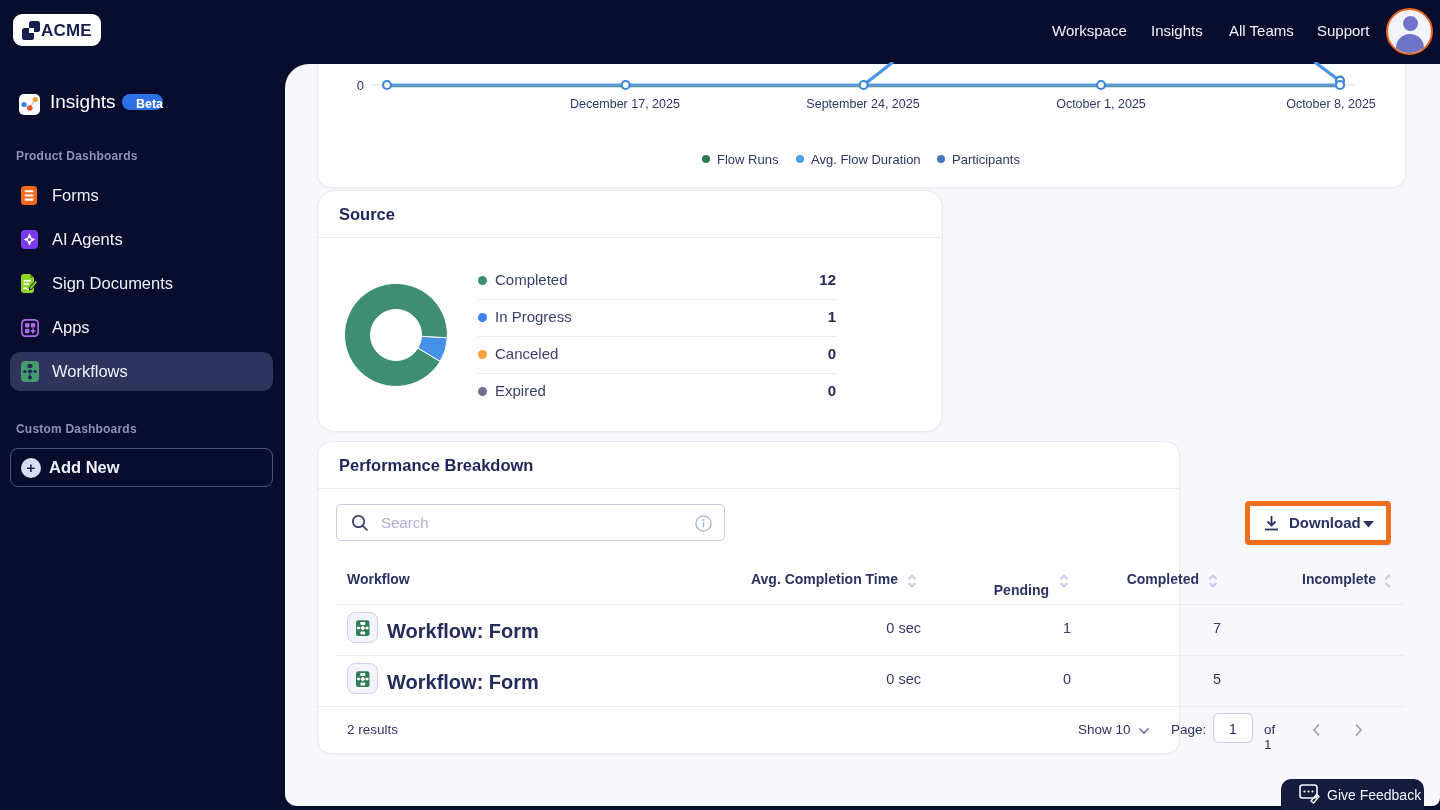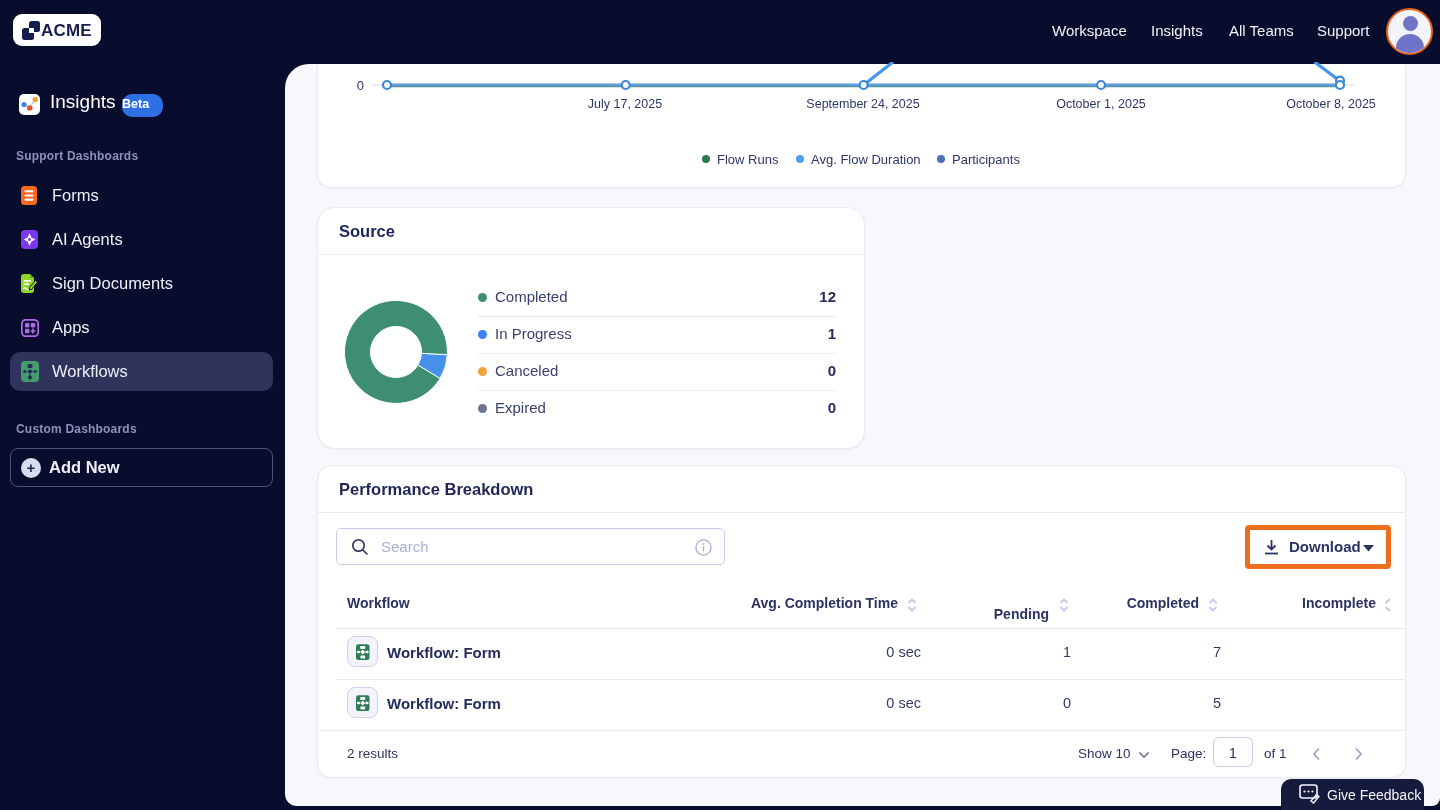--- a/index.html
+++ b/index.html
@@ -31,39 +31,39 @@
   .card { position:absolute; background:#fff; border:1px solid #e7e9f4; border-radius:14px; box-shadow:0 1px 2px rgba(40,50,90,.04); }
   .chead { position:absolute; left:0; top:0; right:0; height:47px; border-bottom:1px solid #e9ebf5; font-size:16.5px; font-weight:bold; color:#1e2658; line-height:47px; padding-left:21px; }
 
   
   #chartcard { left:32px; top:0px; width:1089px; height:124px; border-radius:0 0 14px 14px; border-top:none; }
   .datelbl { position:absolute; top:33px; width:160px; text-align:center; font-size:12.5px; color:#2e3768; }
   .leg { position:absolute; top:88px; font-size:13px; color:#2e3768; }
   .dot { display:inline-block; width:8px; height:8px; border-radius:50%; margin-right:7px; position:relative; top:-1px; }
 
   
-  #srccard { left:32px; top:143px; width:548px; height:242px;border-radius:18px; }
+  #srccard { left:32px; top:126px; width:626px; height:242px;border-radius:18px; }
   #partcard { left:597px; top:142px; width:524px; height:242px; }
   .lrow { position:absolute; height:37px; font-size:15px; color:#39426e; }
   .lrow .d { position:absolute; left:0px; top:14px; width:9px; height:9px; border-radius:50%; }
   .lrow .t { position:absolute; left:17px; top:9px; }
   .lrow .v { position:absolute; right:0; top:9px; font-weight:bold; color:#242c5c; }
   .lsep { position:absolute; height:1px; background:#e9ebf5; }
 
   
-  #perfcard { left:32px; top:401px; width:1089px; height:313px; }
+  #perfcard { left:32px; top:377px; width:863px; height:313px; }
   #searchbox { position:absolute; left:18px; top:62px; width:389px; height:37px; border:1px solid #c6cbe8; border-radius:5px; background:#fff; }
   #searchbox .ph { position:absolute; left:44px; top:9px; color:#a9b0d5; font-size:15px; }
   #dlwrap { position:absolute; left:927px; top:59px; width:146px; height:44px; border:5px solid #ed6f1e; border-radius:4px; background:#fff; }
   #dlwrap .txt { position:absolute; left:39px; top:8px; font-size:15px; font-weight:bold; color:#2b3362; }
   .th { position:absolute; top:129px; font-size:14px; font-weight:bold; color:#2b3362; white-space:nowrap; }
   .sorticon { position:absolute; top:131px; }
   .rowline { position:absolute; left:18px; width:1069px; height:1px; background:#e9ebf5; }
   .wficon { position:absolute; left:29px; width:31px; height:31px; border:1px solid #ccd2ec; border-radius:8px; background:#f3f4fb; }
-  .rowlbl { position:absolute; left:69px; font-size:15px; font-weight:bold; color:#242c5c; }
+  .rowlbl { position:absolute; left:69px; font-size:20px; font-weight:bold; color:#242c5c; }
   .cell { position:absolute; font-size:14.5px; color:#323b68; text-align:right; }
   .foot { position:absolute; font-size:13.5px; color:#2b3362; }
   #pageinput { position:absolute; left:895px; top:271px; width:40px; height:30px; border:1px solid #c6cbe8; border-radius:6px; text-align:center; line-height:30px; font-size:14px; color:#242c5c; background:#fff; }
 
   #feedback { left:1281px; top:779px; width:143px; height:31px; background:#161a3c; border-radius:10px 10px 0 0; }
   #feedback .txt { position:absolute; left:46px; top:8px; color:#f4f5fa; font-size:14px; white-space:nowrap; }
 </style>
 </head>
 <body>
 
@@ -88,23 +88,23 @@
 
 <div id="sidebar" class="abs" style="left:0;top:62px;width:285px;height:748px;">
   <svg class="abs" style="left:19px;top:32px;" width="21" height="21" viewBox="0 0 21 21">
     <rect width="21" height="21" rx="5" fill="#fff"></rect>
     <path d="M5 10.5 L10.5 14 L16 5.5" stroke="#c9cfdd" stroke-width="1.6" fill="none"></path>
     <circle cx="5" cy="10.5" r="2.6" fill="#3b82f6"></circle>
     <circle cx="10.8" cy="14" r="2.8" fill="#e2552f"></circle>
     <circle cx="16.2" cy="5.5" r="2.6" fill="#f0a028"></circle>
   </svg>
   <div class="abs" style="left:50px;top:29px;color:#fff;font-size:19px;font-weight:500;">Insights</div>
-  <div class="abs" style="left:122px;top:32px;width:41px;height:23px;background:#2f6fe4;border-radius:10px;color:#fff;font-size:12.5px;font-weight:bold;text-align:left;line-height:20px;">Beta</div>
-
-  <div class="sect abs" style="left:16px;top:87px;">Support Dashboards</div>
+  <div class="abs" style="left:122px;top:32px;width:41px;height:16px;background:#2f6fe4;border-radius:10px;color:#fff;font-size:12.5px;font-weight:bold;text-align:right;line-height:20px;">Beta</div>
+
+  <div class="sect abs" style="left:16px;top:87px;">Product Dashboards</div>
 
   <div class="mitem abs" style="top:121px;">
     <svg width="16" height="19" viewBox="0 0 16 19" style="position:absolute;left:3px;top:3px;">
       <rect width="16" height="19" rx="3.5" fill="#f9681d"></rect>
       <rect x="3.5" y="4.2" width="9" height="2.1" rx="1" fill="#fff"></rect>
       <rect x="3.5" y="8.4" width="9" height="2.1" rx="1" fill="#fff"></rect>
       <rect x="3.5" y="12.6" width="9" height="2.1" rx="1" fill="#fff"></rect>
     </svg>
     <span class="lbl">Forms</span>
   </div>
@@ -173,21 +173,21 @@
       <path d="M545.6 23 L575 0" stroke="#4596ea" stroke-width="3.2" fill="none"></path>
       <path d="M996.6 0 L1022 19" stroke="#4596ea" stroke-width="3.2" fill="none"></path>
       <circle cx="69" cy="23" r="4" fill="#fff" stroke="#3b87d8" stroke-width="2.2"></circle>
       <circle cx="307.7" cy="23" r="4" fill="#fff" stroke="#3b87d8" stroke-width="2.2"></circle>
       <circle cx="545.6" cy="23" r="4" fill="#fff" stroke="#3b87d8" stroke-width="2.2"></circle>
       <circle cx="783" cy="23" r="4" fill="#fff" stroke="#3b87d8" stroke-width="2.2"></circle>
       <circle cx="1022" cy="18.7" r="4" fill="#fff" stroke="#3b87d8" stroke-width="2.2"></circle>
       <circle cx="1022" cy="23" r="4" fill="#fff" stroke="#3b87d8" stroke-width="2.2"></circle>
       <text x="46" y="27.5" text-anchor="end" font-size="13" fill="#2e3768">0</text>
     </svg>
-    <div class="datelbl" style="left:227px;">July 17, 2025</div>
+    <div class="datelbl" style="left:227px;">December 17, 2025</div>
     <div class="datelbl" style="left:465px;">September 24, 2025</div>
     <div class="datelbl" style="left:703px;">October 1, 2025</div>
     <div class="datelbl" style="left:933px;">October 8, 2025</div>
     <div class="leg" style="left:384px;"><span class="dot" style="background:#2c7a52;"></span>Flow Runs</div>
     <div class="leg" style="left:478px;"><span class="dot" style="background:#4ca1f0;"></span>Avg. Flow Duration</div>
     <div class="leg" style="left:619px;"><span class="dot" style="background:#4a74b8;"></span>Participants</div>
   </div>
 
   <div id="srccard" class="card">
     <div class="chead">Source</div>

